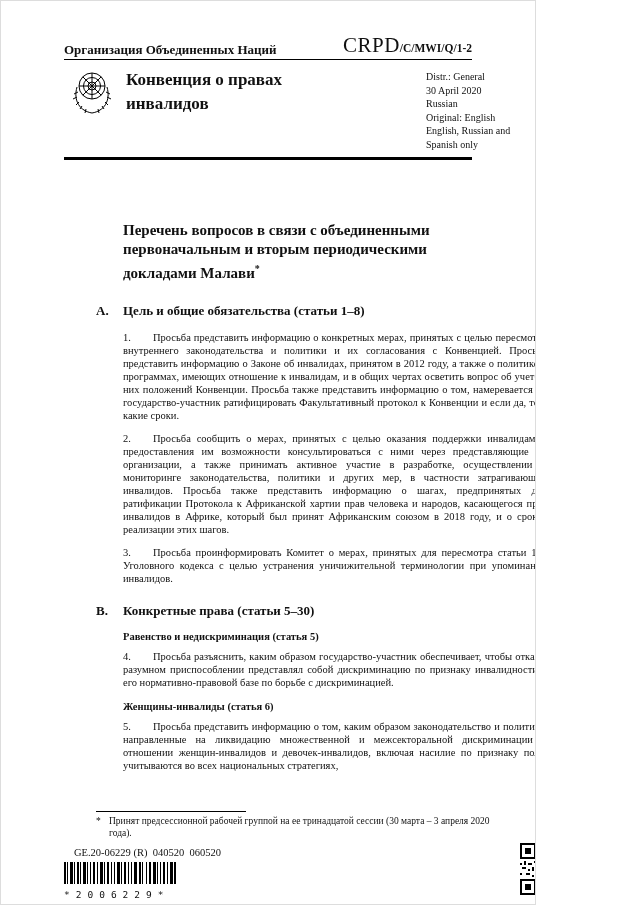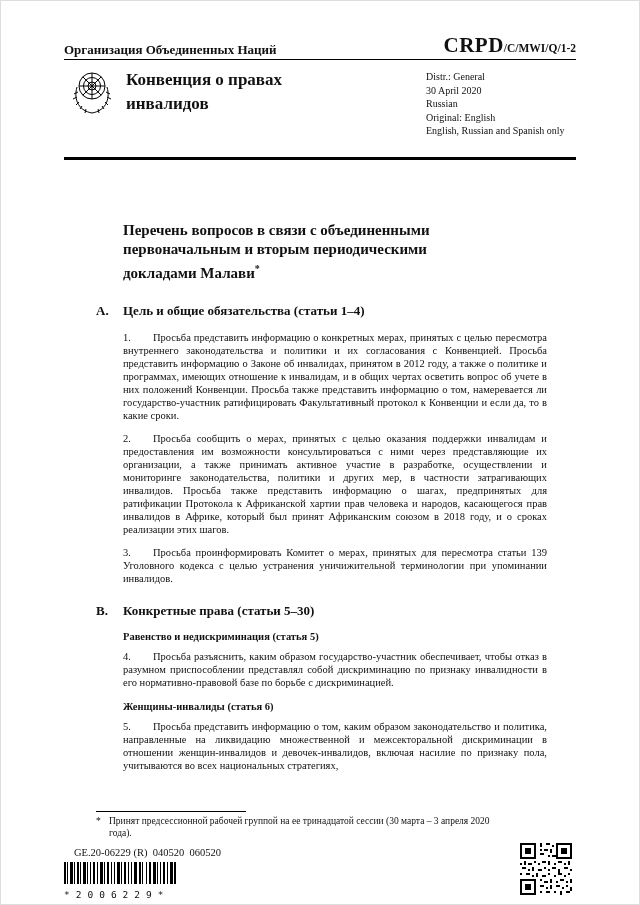--- a/index.html
+++ b/index.html
@@ -1,27 +1,27 @@
 <!DOCTYPE html>
 <html><head>
 <meta charset="utf-8">
 <style>
   * { margin:0; padding:0; box-sizing:border-box; }
   html,body { margin:0; background:#fff; }
   .page {
-    position:relative; width:640px; height:905px; background:#fff;
+    position:relative; width:536px; height:905px; background:#fff;
     font-family:"Liberation Serif","DejaVu Serif",serif; color:#111;
     border:1px solid #ddd; overflow:hidden;
   }
   
   .header-top { position:absolute; left:63px; right:63px; top:34px; height:23px;
     display:flex; justify-content:space-between; align-items:flex-end; }
   .org-name { font-size:13px; font-weight:bold; }
   .doc-symbol { white-space:nowrap; }
-  .sym-main { font-size:21px; font-weight:bold; letter-spacing:.5px; }
+  .sym-main { font-size:21px; font-weight:normal; letter-spacing:.5px; }
   .sym-rest { font-size:11.5px; font-weight:bold; }
   .rule-thin { position:absolute; left:63px; right:63px; top:58px; border-top:1.3px solid #000; }
   
   .emblem { position:absolute; left:66px; top:64px; width:50px; height:52px; }
   .mast-title { position:absolute; left:125px; top:67px; width:210px;
     font-size:17px; font-weight:bold; line-height:24px; }
   .distr { position:absolute; left:425px; top:69px; font-size:10px; line-height:13.6px; }
   .rule-thick { position:absolute; left:63px; right:63px; top:156px; height:3px; background:#000; }
   
   .bodyblock { position:absolute; left:63px; top:220px; width:514px; max-height:590px; overflow:hidden; }
@@ -83,21 +83,21 @@
   </div>
   <div class="rule-thick"></div>
 
   <div class="bodyblock">
 
     <div class="indent">
       <h1 class="doc-title"><span>Перечень вопросов в связи с объединенными первоначальным и вторым периодическими докладами Малави</span><sup class="fn-ref">*</sup></h1>
 
       <div class="section-heading">
         <span class="sec-letter">A.</span>
-        <span>Цель и общие обязательства (статьи 1–4)</span>
+        <span>Цель и общие обязательства (статьи 1–8)</span>
       </div>
 
       <p class="para"><span class="pnum">1.</span><span>Просьба представить информацию о конкретных мерах, принятых с целью пересмотра внутреннего законодательства и политики и их согласования с Конвенцией. Просьба представить информацию о Законе об инвалидах, принятом в 2012 году, а также о политике и программах, имеющих отношение к инвалидам, и в общих чертах осветить вопрос об учете в них положений Конвенции. Просьба также представить информацию о том, намеревается ли государство-участник ратифицировать Факультативный протокол к Конвенции и если да, то в какие сроки.</span></p>
 
       <p class="para"><span class="pnum">2.</span><span>Просьба сообщить о мерах, принятых с целью оказания поддержки инвалидам и предоставления им возможности консультироваться с ними через представляющие их организации, а также принимать активное участие в разработке, осуществлении и мониторинге законодательства, политики и других мер, в частности затрагивающих инвалидов. Просьба также представить информацию о шагах, предпринятых для ратификации Протокола к Африканской хартии прав человека и народов, касающегося прав инвалидов в Африке, который был принят Африканским союзом в 2018 году, и о сроках реализации этих шагов.</span></p>
 
       <p class="para"><span class="pnum">3.</span><span>Просьба проинформировать Комитет о мерах, принятых для пересмотра статьи 139 Уголовного кодекса с целью устранения уничижительной терминологии при упоминании инвалидов.</span></p>
 
       <div class="section-heading secb">
         <span class="sec-letter">B.</span>

